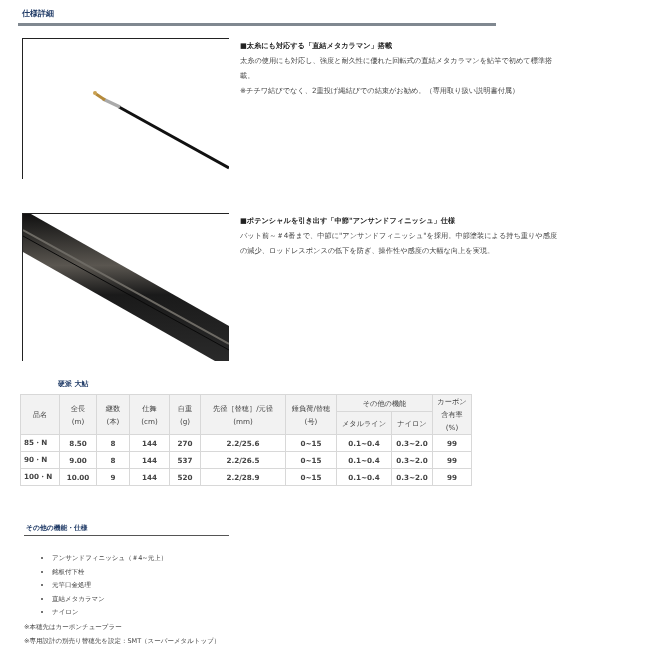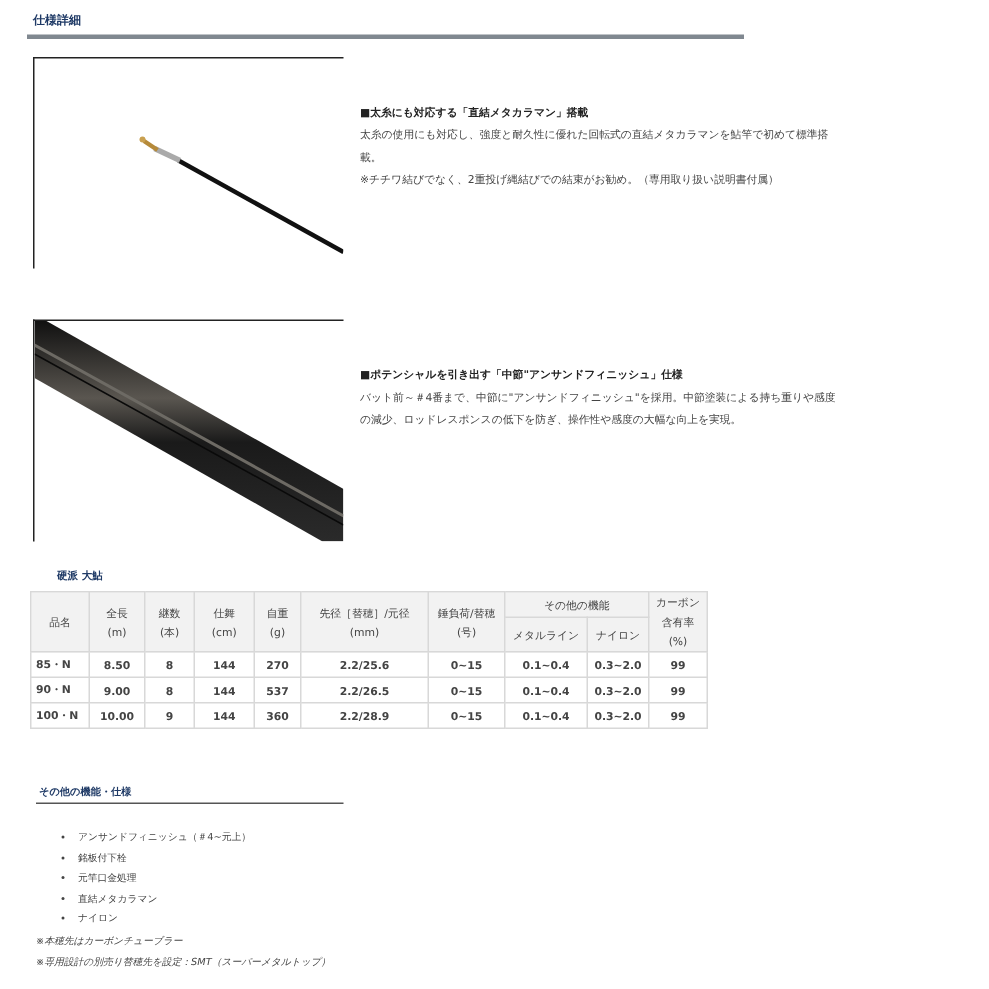--- a/index.html
+++ b/index.html
@@ -3,35 +3,35 @@
 <meta charset="utf-8">
 <style>
   html, body { margin:0; padding:0; background:#ffffff; }
   body { width:659px; height:659px; position:relative; overflow:hidden;
          font-family:"DejaVu Sans", sans-serif; color:#333; }
   .title { position:absolute; left:22px; top:8px; font-size:8px; font-weight:bold; color:#1f3a66; }
   .title-rule { position:absolute; left:18px; top:23px; width:478px; height:3px; background:#808890; }
   .img-frame { position:absolute; border-left:1px solid #222; border-top:1px solid #222; background:#fff; overflow:hidden; }
   .img1 { left:22px; top:38px; width:206px; height:140px; }
   .img2 { left:22px; top:213px; width:206px; height:147px; }
-  .feat { position:absolute; left:240px; width:410px; font-size:7.2px; line-height:15px; color:#444;margin-top:29px; }
+  .feat { position:absolute; left:240px; width:410px; font-size:7.2px; line-height:15px; color:#444; }
   .feat .hd { font-weight:bold; color:#222; }
   .feat1 { top:38px; }
   .feat2 { top:213px; }
-  .tbl-caption { position:absolute; left:14px; top:379px; font-size:7px; font-weight:bold; color:#1f3a66;padding-left:24px; }
+  .tbl-caption { position:absolute; left:34px; top:379px; font-size:7px; font-weight:bold; color:#1f3a66;padding-left:24px; }
   table.spec { position:absolute; left:20px; top:394px; border-collapse:collapse; font-size:7.2px; color:#444; }
   table.spec th, table.spec td { border:1px solid #d8d8d8; text-align:center; padding:0 3px; }
   table.spec th { background:#f2f2f2; font-weight:normal; line-height:13px; }
   table.spec td { height:16px;font-weight:bold; }
   table.spec td.left { text-align:left; }
   .other-title { position:absolute; left:26px; top:523px; font-size:6.8px; font-weight:bold; color:#1f3a66; }
   .other-rule { position:absolute; left:24px; top:535px; width:205px; height:1px; background:#555; }
   ul.other { position:absolute; left:30px; top:540px; margin:12px; padding:0 0 0 10px; font-size:6.5px; line-height:13.5px; color:#444; }
   ul.other li { margin:0; }
-  .notes { position:absolute; left:24px; top:620px; font-size:6.5px; line-height:14px; color:#444;font-style:italic; }
+  .notes { position:absolute; left:24px; top:620px; font-size:6.5px; line-height:14px; color:#444; }
 </style>
 </head>
 <body>
 
 <div class="title">仕様詳細</div>
 <div class="title-rule"></div>
 
 <div class="img-frame img1">
   <svg width="206" height="140" viewBox="0 0 206 140">
     <line x1="96" y1="68" x2="206" y2="129" stroke="#111" stroke-width="3"></line>
@@ -110,21 +110,21 @@
       <td>0~15</td>
       <td>0.1~0.4</td>
       <td>0.3~2.0</td>
       <td>99</td>
     </tr>
     <tr>
       <td class="left">100・N</td>
       <td>10.00</td>
       <td>9</td>
       <td>144</td>
-      <td>360</td>
+      <td>520</td>
       <td>2.2/28.9</td>
       <td>0~15</td>
       <td>0.1~0.4</td>
       <td>0.3~2.0</td>
       <td>99</td>
     </tr>
   </tbody>
 </table>
 
 <div class="other-title">その他の機能・仕様</div>

